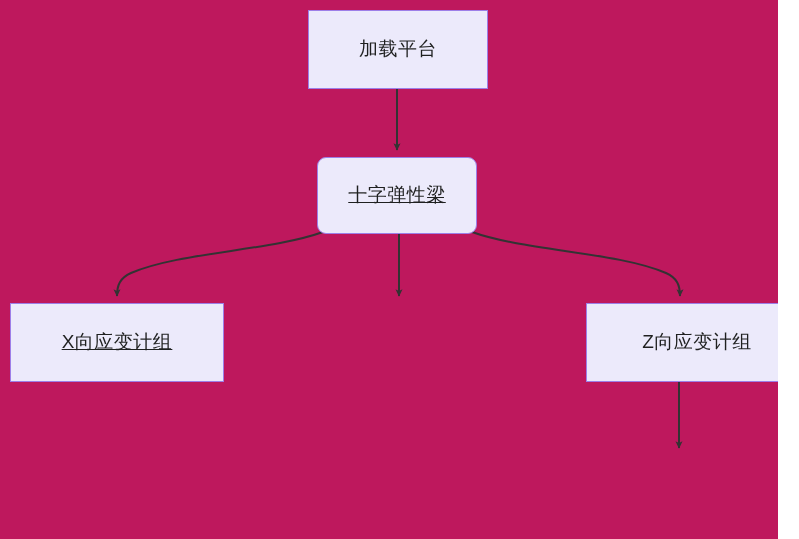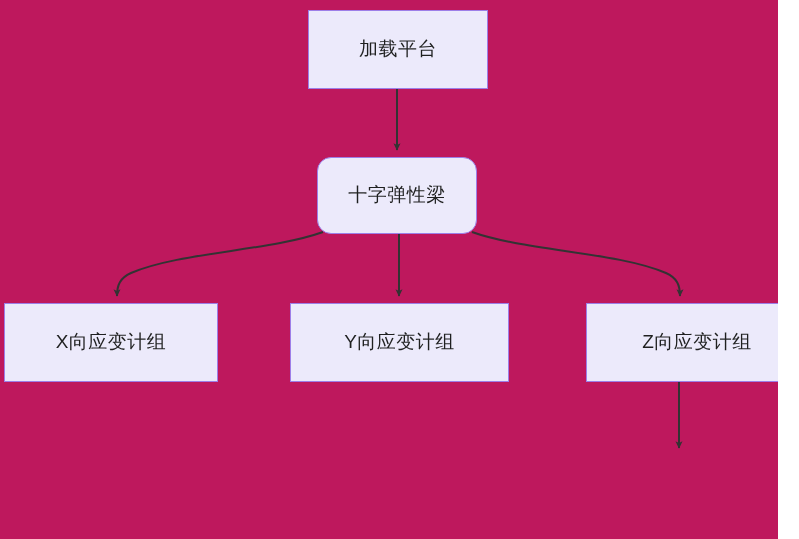--- a/index.html
+++ b/index.html
@@ -35,31 +35,32 @@
     background: #ECEAFB;
     border: 1.6px solid #9D7FE8;
     color: #1F2020;
     font-size: 19px;
     line-height: 1.2;
     letter-spacing: 0.5px;
     white-space: nowrap;
     z-index: 2;
   }
   .node.rounded {
-    border-radius: 14px;
+    border-radius: 9px;
+    text-decoration: underline;
   }
   .node-label {
     display: block;
     text-align: center;
   }
 
   
   #node-load-platform   { left: 308px; top: 10px;  width: 180px; height: 79px; }
   #node-cross-beam      { left: 317px; top: 157px; width: 160px; height: 77px; }
-  #node-strain-x        { left: 4px;  top: 303px; width: 214px; height: 79px; }
+  #node-strain-x        { left: 10px;  top: 303px; width: 214px; height: 79px; text-decoration: underline; }
   #node-strain-y        { left: 290px; top: 303px; width: 219px; height: 79px; }
   #node-strain-z        { left: 568px; top: 303px; width: 222px; height: 79px; margin-left: 18px; }
   #node-temp-comp       { left: 567px; top: 455px; width: 223px; height: 76px; }
 </style>
 </head>
 <body>
 
 <div id="diagram-canvas">
 
   <svg id="edge-layer" viewBox="0 0 799 539" width="799" height="539" xmlns="http://www.w3.org/2000/svg">
@@ -85,22 +86,19 @@
   </div>
 
   <div class="node rounded" id="node-cross-beam">
     <span class="node-label">十字弹性梁</span>
   </div>
 
   <div class="node" id="node-strain-x">
     <span class="node-label">X向应变计组</span>
   </div>
 
-  <div class="node" id="node-strain-y">
-    <span class="node-label">Y向应变计组</span>
-  </div>
 
   <div class="node" id="node-strain-z">
     <span class="node-label">Z向应变计组</span>
   </div>
 
 
 </div>
 
 </body></html>

